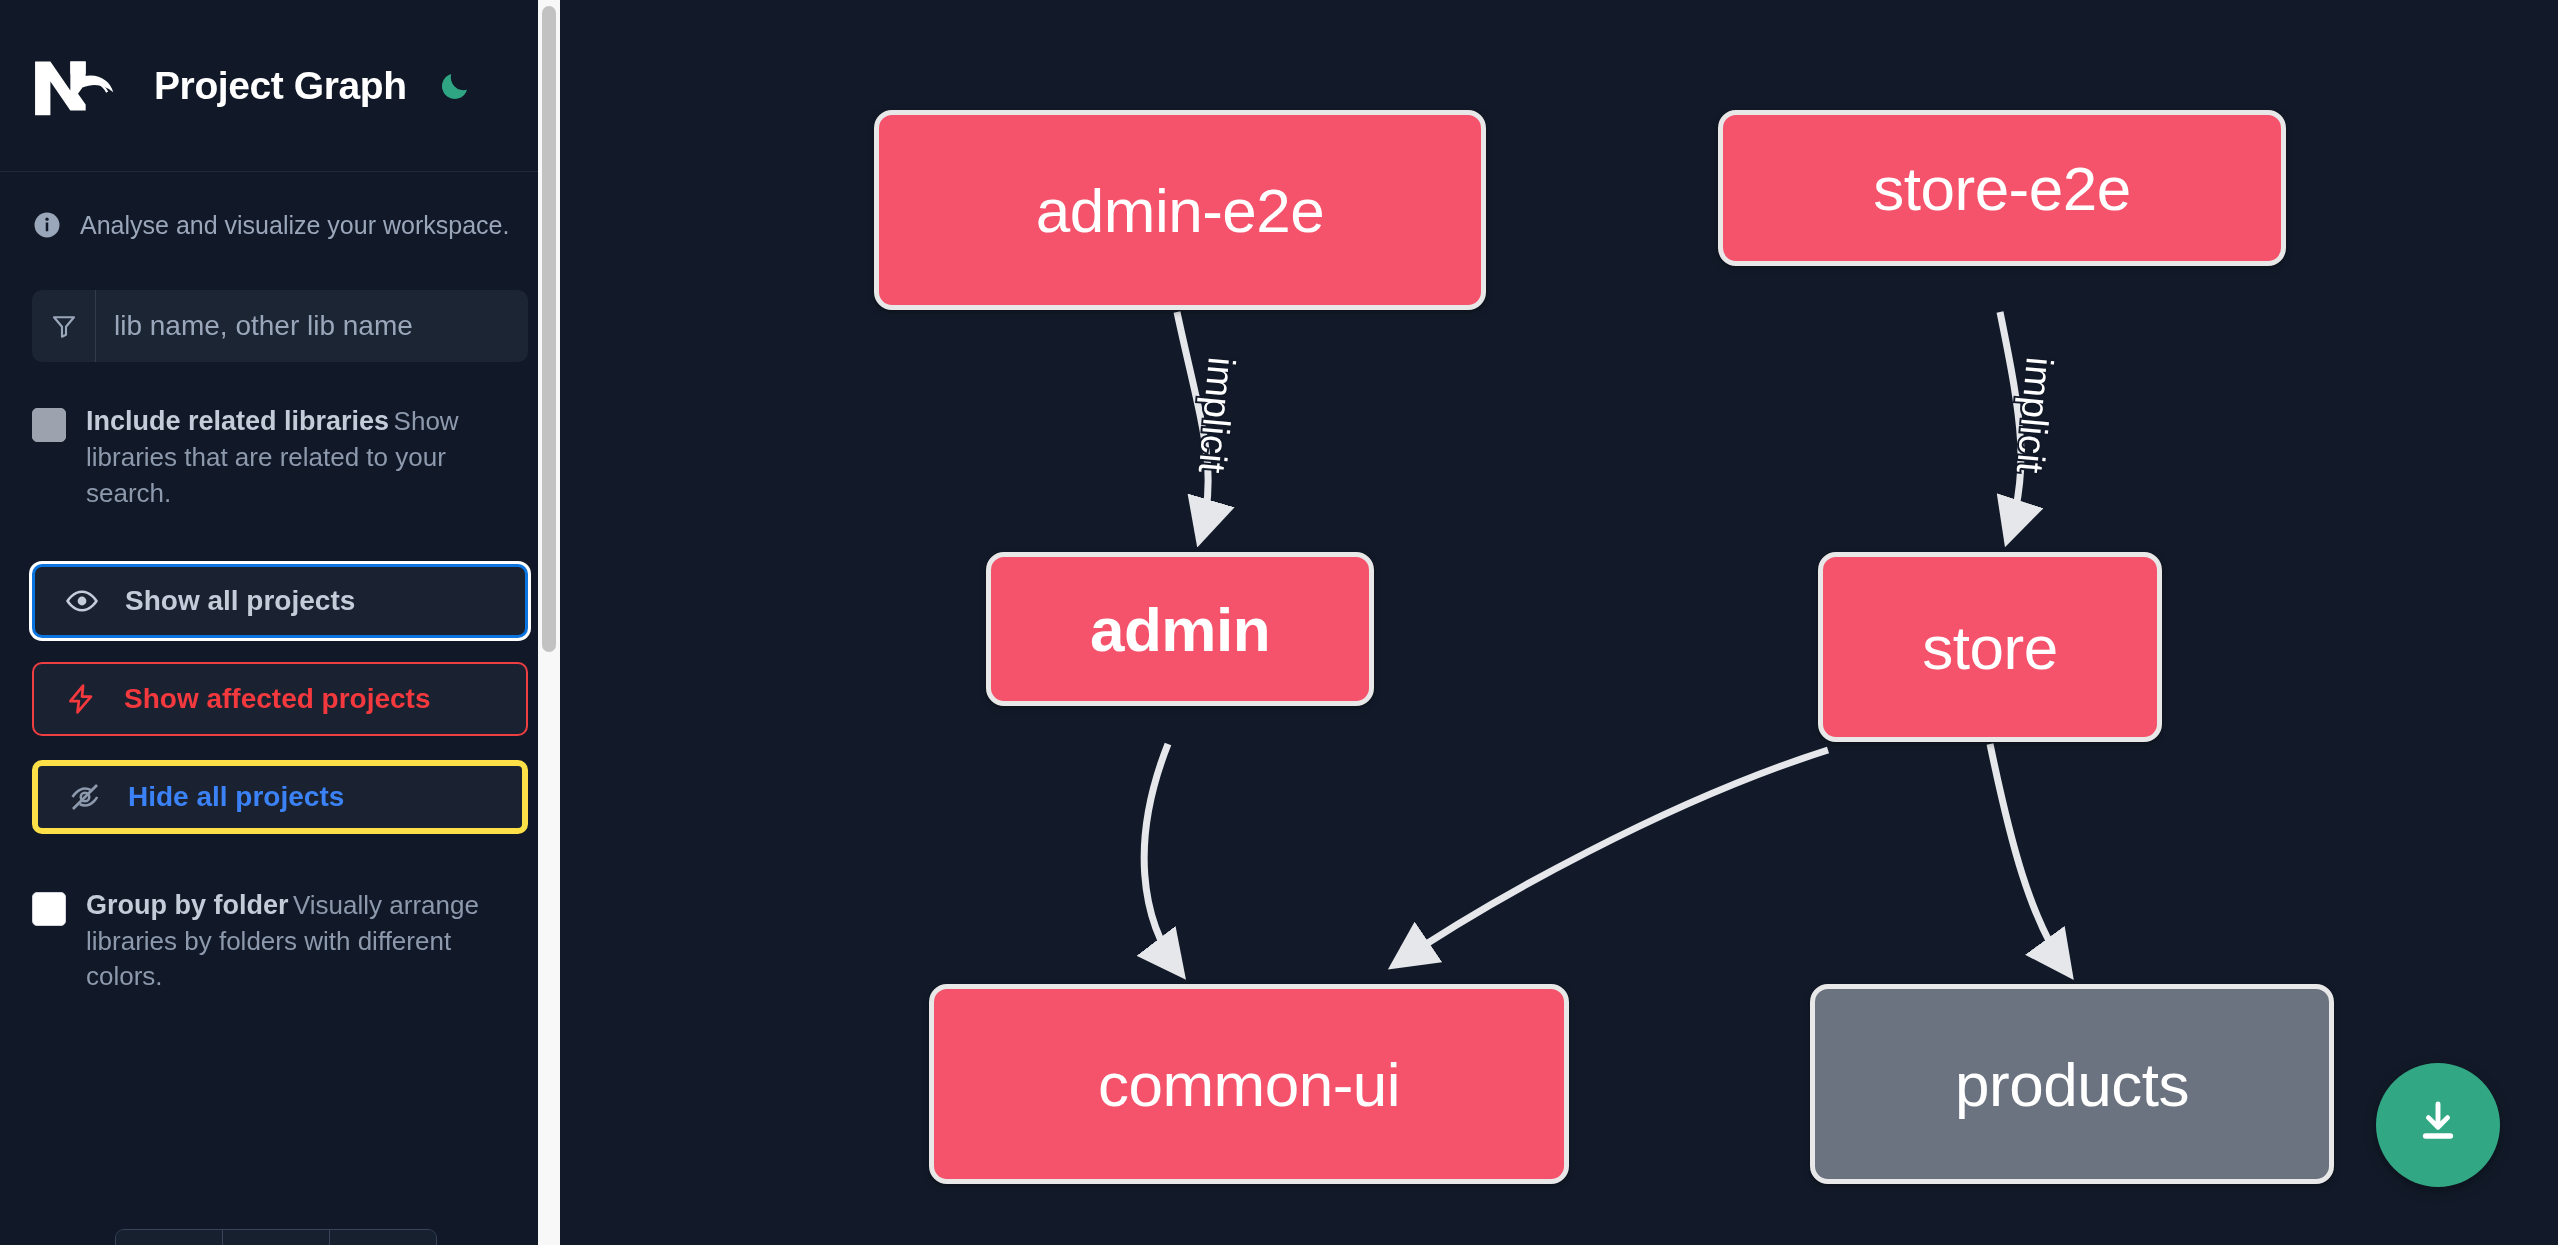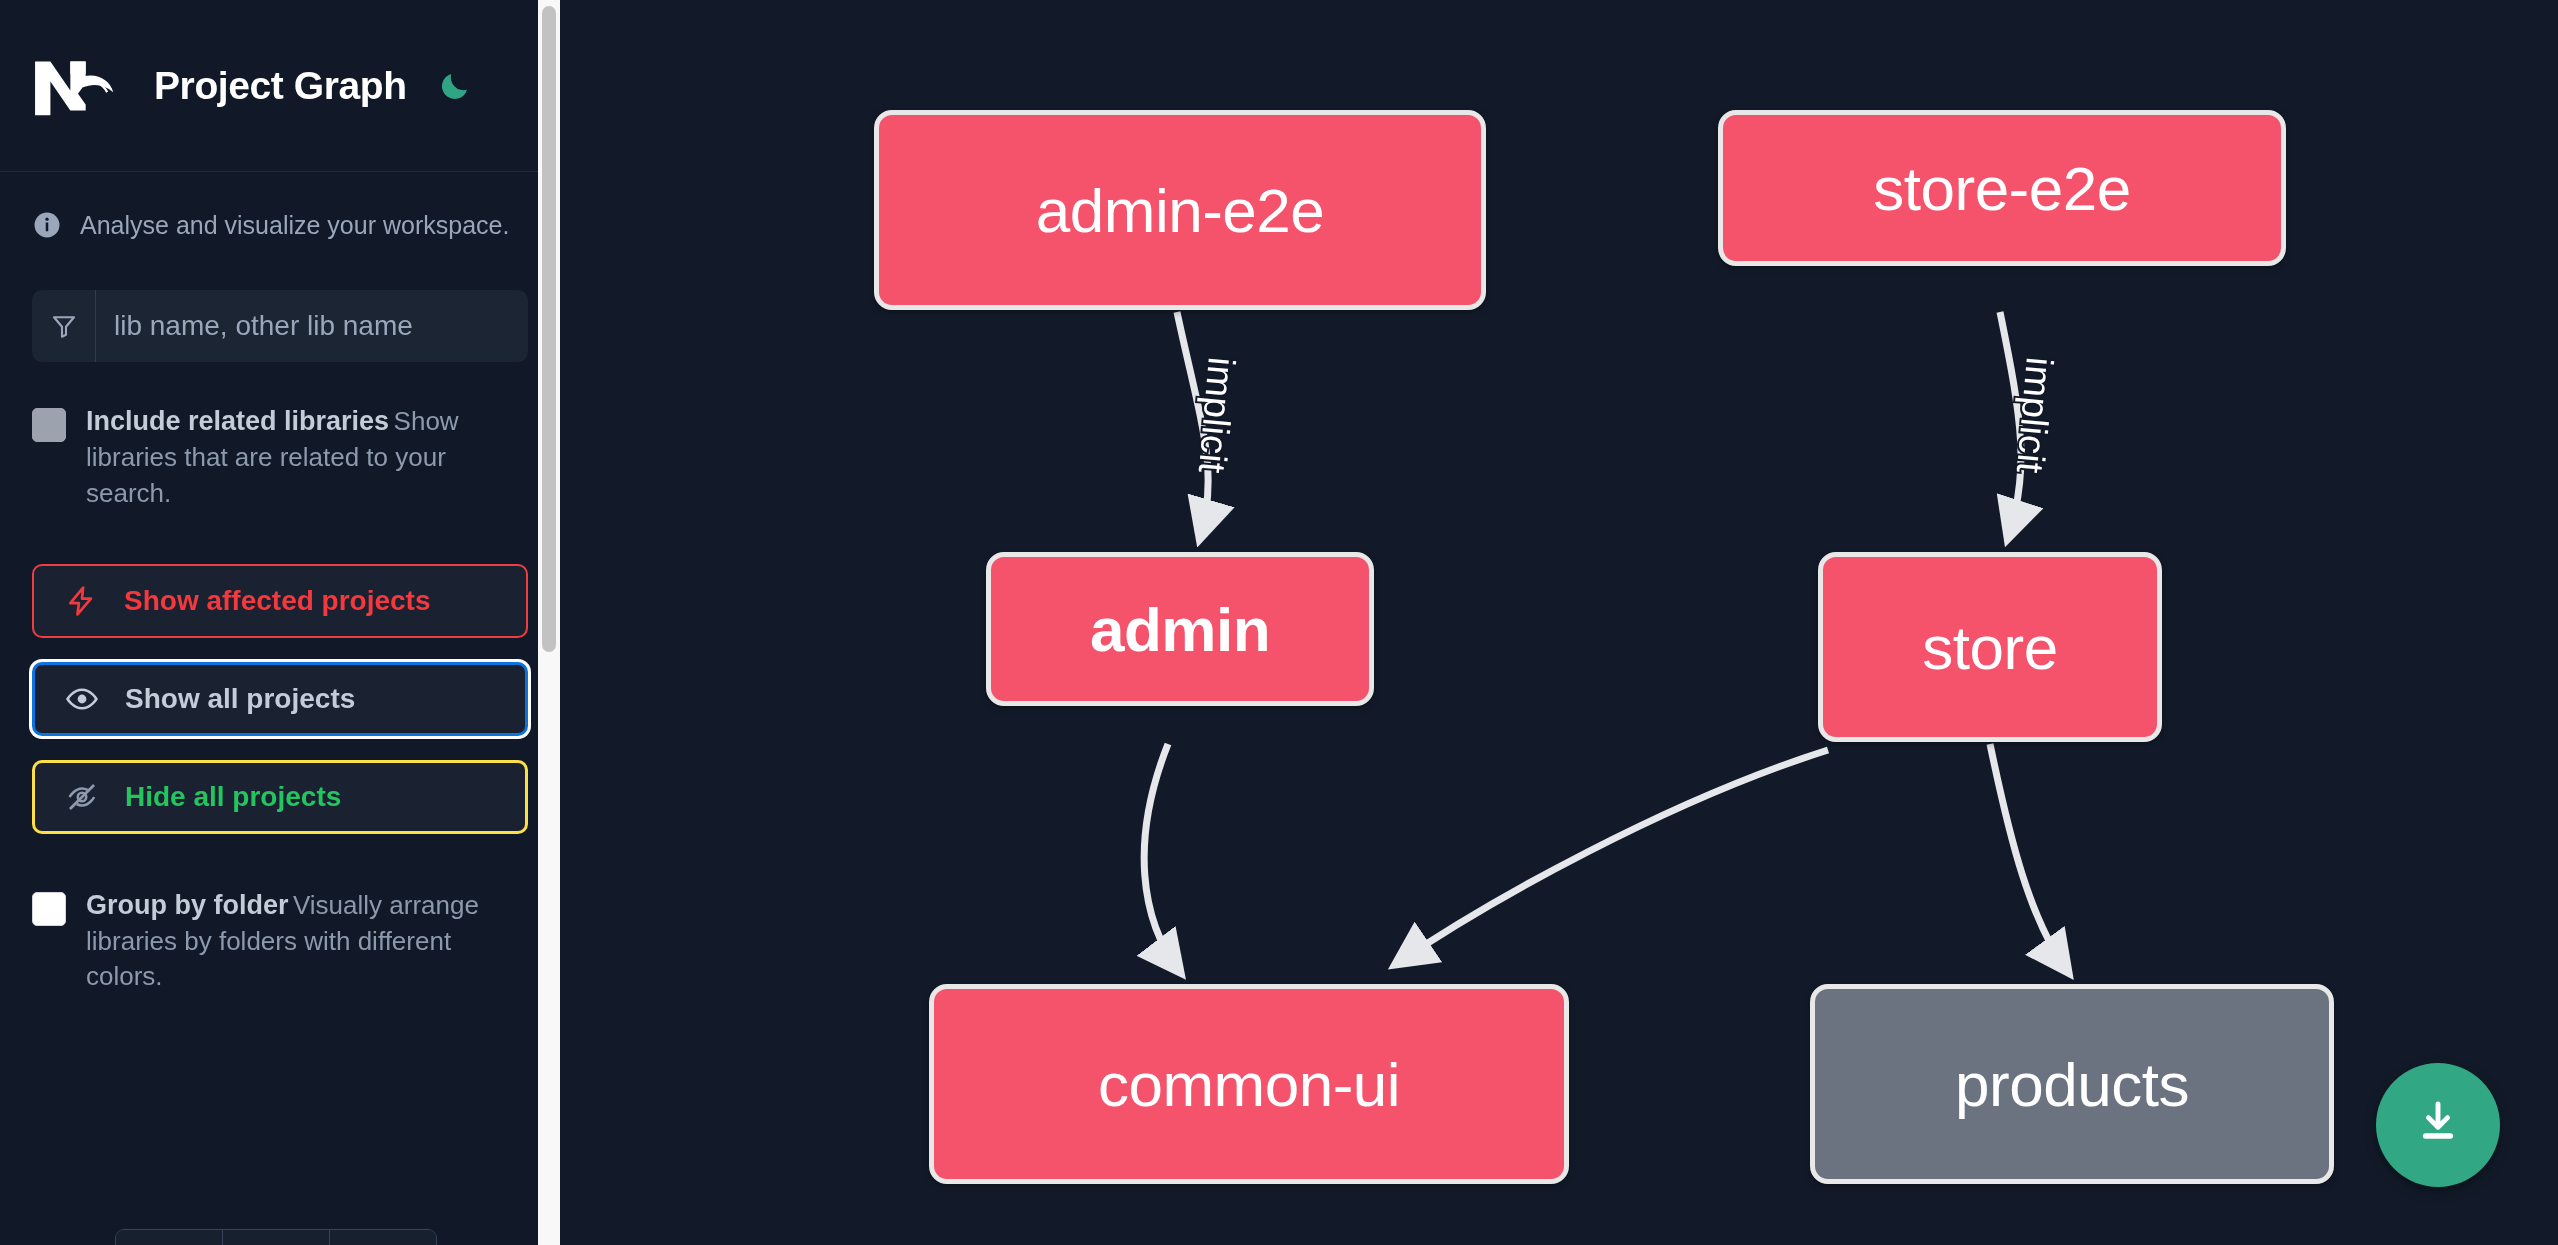--- a/index.html
+++ b/index.html
@@ -92,21 +92,21 @@
     border: 1px solid #2c3purple;
     cursor: pointer;
     font-size: 28px; font-weight: 700;
   }
   .gbtn.focus {
     border: 3px solid #0b74de;
     box-shadow: 0 0 0 3px #ffffff;
     color: #c4ccda;
   }
   .gbtn.danger { border: 2px solid #ef3e42; color: #f4393e; }
-  .gbtn.plain  { border: 3px solid #fde047; color: #22c55e; }
+  .gbtn.plain  { border: 6px solid #fde047; color: #3b82f6; }
   .gbtn .ico { width: 38px; height: 38px; flex: 0 0 38px; display: flex; align-items: center; justify-content: center; }
 
   .bottom-seg {
     position: absolute; left: 115px; bottom: -42px;
     width: 322px; height: 58px;
     display: flex;
     border: 1px solid #39445a; border-radius: 9px;
     overflow: hidden;
   }
   .bottom-seg > div { flex: 1 1 0; border-right: 1px solid #39445a; background: #16202f; }
@@ -204,37 +204,37 @@
       <div class="chk-row">
         <span class="chk-box"></span>
         <span class="chk-text">
           <span class="chk-label">Include related libraries</span>
           <span class="chk-desc">Show libraries that are related to your search.</span>
         </span>
       </div>
 
       <div class="btn-stack">
 
-        <div class="gbtn danger">
-          <span class="ico">
-            <svg viewBox="0 0 24 24" width="34" height="34" aria-hidden="true">
-              <path fill="none" stroke="#f4393e" stroke-width="1.9" stroke-linejoin="round" d="M13.5 2.5 4.5 13.5h6L9.5 21.5l9.5-11.2h-6.3z"></path>
-            </svg>
-          </span>
-          <span>Show affected projects</span>
-        </div>
-
         <div class="gbtn focus">
           <span class="ico">
             <svg viewBox="0 0 24 24" width="34" height="34" aria-hidden="true">
               <path fill="none" stroke="#c4ccda" stroke-width="1.8" d="M1.8 12S5.6 5.5 12 5.5 22.2 12 22.2 12 18.4 18.5 12 18.5 1.8 12 1.8 12z"></path>
               <circle cx="12" cy="12" r="3.1" fill="#c4ccda"></circle>
             </svg>
           </span>
           <span>Show all projects</span>
+        </div>
+
+        <div class="gbtn danger">
+          <span class="ico">
+            <svg viewBox="0 0 24 24" width="34" height="34" aria-hidden="true">
+              <path fill="none" stroke="#f4393e" stroke-width="1.9" stroke-linejoin="round" d="M13.5 2.5 4.5 13.5h6L9.5 21.5l9.5-11.2h-6.3z"></path>
+            </svg>
+          </span>
+          <span>Show affected projects</span>
         </div>
 
         <div class="gbtn plain">
           <span class="ico">
             <svg viewBox="0 0 24 24" width="34" height="34" aria-hidden="true">
               <path fill="none" stroke="#8d99ad" stroke-width="1.8" d="M3.2 12S6.8 6 12 6c1.5 0 2.8.4 4 1M20.6 12s-3.3 6-8.6 6c-1.4 0-2.6-.4-3.7-.9"></path>
               <circle cx="12" cy="12" r="3" fill="none" stroke="#8d99ad" stroke-width="1.8"></circle>
               <line x1="3.5" y1="20.5" x2="20.5" y2="3.5" stroke="#8d99ad" stroke-width="1.9"></line>
             </svg>
           </span>

